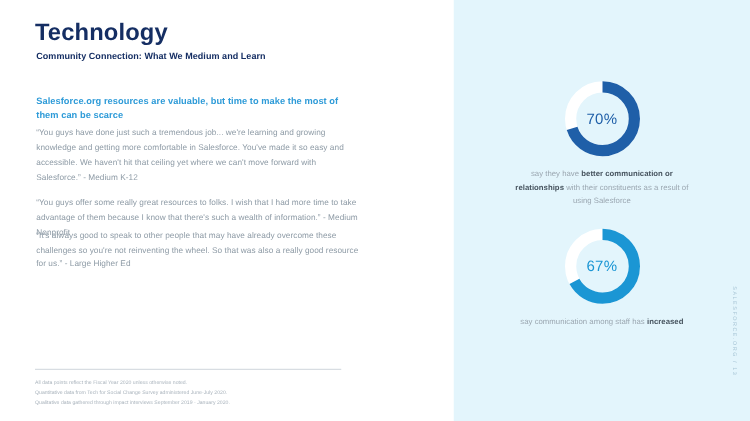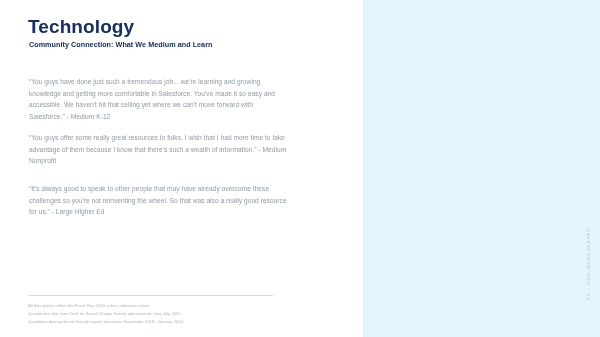--- a/index.html
+++ b/index.html
@@ -189,39 +189,60 @@
 
   <div class="right-panel"></div>
 
   <div class="left-content">
 
     <div class="deck-title">Technology</div>
 
     <div class="deck-subtitle">Community Connection: What We Medium and Learn</div>
 
     <div class="section section-a">
+      <p class="section-heading">Salesforce.org resources are valuable, but time to make the most of them can be scarce</p>
       <p class="quote">“You guys have done just such a tremendous job... we're learning and growing knowledge and getting more comfortable in Salesforce. You've made it so easy and accessible. We haven't hit that ceiling yet where we can't move forward with Salesforce.” - Medium K-12</p>
       <p class="quote">“You guys offer some really great resources to folks. I wish that I had more time to take advantage of them because I know that there's such a wealth of information.” - Medium Nonprofit</p>
     </div>
 
     <div class="section section-b">
       <p class="quote">“It's always good to speak to other people that may have already overcome these challenges so you're not reinventing the wheel. So that was also a really good resource for us.” - Large Higher Ed</p>
     </div>
   </div>
 
   <div class="divider"></div>
 
   <div class="footnotes">
     <p class="footnote">All data points reflect the Fiscal Year 2020 unless otherwise noted.</p>
     <p class="footnote">Quantitative data from Tech for Social Change Survey administered June-July 2020.</p>
     <p class="footnote">Qualitative data gathered through impact interviews September 2019 - January 2020.</p>
   </div>
 
   <div class="right-panel" style="background:transparent;">
 
-
+    <div class="stat-block stat-1">
+      <div class="donut-wrap">
+        <svg viewBox="0 0 66 66">
+          <circle cx="33" cy="33" r="25.5" fill="none" stroke="#ffffff" stroke-width="9"></circle>
+          <circle class="donut-arc" cx="33" cy="33" r="25.5" fill="none" stroke-width="9" stroke-linecap="butt" transform="rotate(-90 33 33)" stroke="#1f5fa8" stroke-dasharray="112.15485773315561 48.06636759992384"></circle>
+        </svg>
+        <div class="donut-value">70%</div>
+      </div>
+      <div class="stat-caption"><span>say they have </span><b>better communication or relationships</b><span> with their constituents as a result of using Salesforce</span></div>
+    </div>
+
+    <div class="stat-block stat-2">
+      <div class="donut-wrap">
+        <svg viewBox="0 0 66 66">
+          <circle cx="33" cy="33" r="25.5" fill="none" stroke="#ffffff" stroke-width="9"></circle>
+          <circle class="donut-arc" cx="33" cy="33" r="25.5" fill="none" stroke-width="9" stroke-linecap="butt" transform="rotate(-90 33 33)" stroke="#1b96d4" stroke-dasharray="107.34822097316324 52.87300435991621"></circle>
+        </svg>
+        <div class="donut-value">67%</div>
+      </div>
+      <div class="stat-caption"><span>say communication among staff has </span><b>increased</b></div>
+    </div>
   </div>
 
   <div class="page-rail">
     <span>SALESFORCE.ORG  /  13</span>
   </div>
 
 </div>
 
 </body></html>

